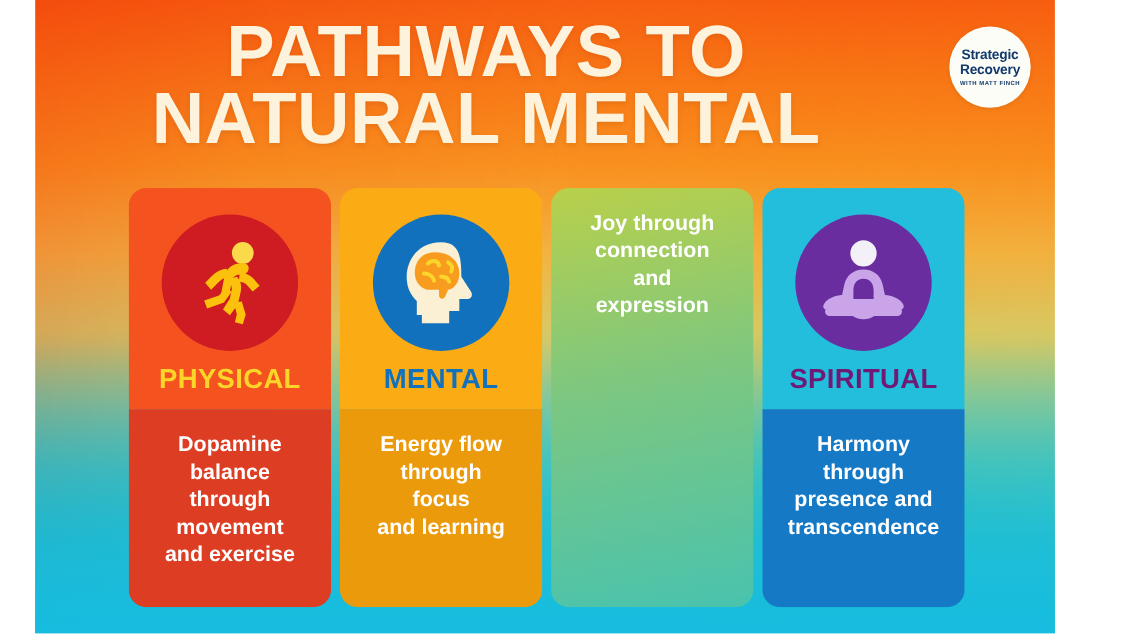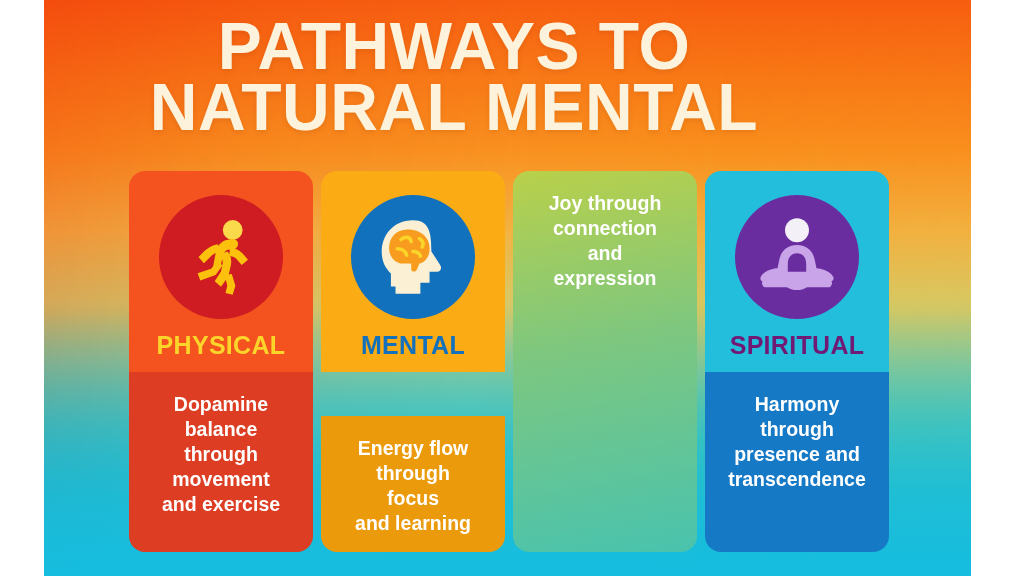--- a/index.html
+++ b/index.html
@@ -10,21 +10,21 @@
   body {
     width: 1024px;
     height: 576px;
     overflow: hidden;
     font-family: "Liberation Sans", sans-serif;
     position: relative;
   }
 
   #stage {
     position: absolute;
-    left: 44px;
+    left: 32px;
     top: 0;
     width: 927px;
     height: 576px;
     overflow: hidden;
     background:
       linear-gradient(180deg,
         #f76112 0%,
         #f87a18 12%,
         #f99522 26%,
         #f2b84a 40%,
@@ -165,21 +165,21 @@
   }
 
   
   .c1 .card-top { background: #f4521f; }
   .c1 .card-body { background: #dd3d22; }
   .c1 .icon-circle { background: #cf1b22; }
   .c1 .cat-label { color: #fbd52a; }
 
   
   .c2 .card-top { background: #fbab14; text-align: right; }
-  .c2 .card-body { background: #eb9a0c; margin-top: 44px; }
+  .c2 .card-body { background: #eb9a0c; }
   .c2 .icon-circle { background: #1271bd; }
   .c2 .cat-label { color: #1271bd; }
 
   
   .c3 .card-top { background: #fbdf28; }
   .c3 .card-body {
     background: linear-gradient(170deg, #b9d04a 0%, #7ec77f 45%, #49c3ae 100%);
   }
   .c3 .icon-circle { background: #1153b8; }
   .c3 .cat-label { color: #1bb8cf; }
@@ -193,20 +193,25 @@
 </head>
 <body>
 
 <div id="stage">
 
   <div id="title">
     <span class="tline">PATHWAYS TO</span>
     <span class="tline">NATURAL MENTAL</span>
   </div>
 
+  <div id="logo">
+    <div class="l1">Strategic</div>
+    <div class="l1">Recovery</div>
+    <div class="l2">WITH MATT FINCH</div>
+  </div>
 
   <div id="cards">
 
     <div class="card c1">
       <div class="card-top">
         <div class="icon-circle">
           <svg width="90" height="90" viewBox="0 0 100 100" aria-hidden="true">
             <g fill="#FBC10D">
               <circle cx="63" cy="20" r="11" fill="#FAD94A"></circle>
               <path d="M56 31 C49 33 45 39 44 46 L41 62 L49 63 L52 49 C53 44 56 42 59 42 L62 42 C66 42 69 39 69 35 C69 32 66 30 62 30 Z"></path>

